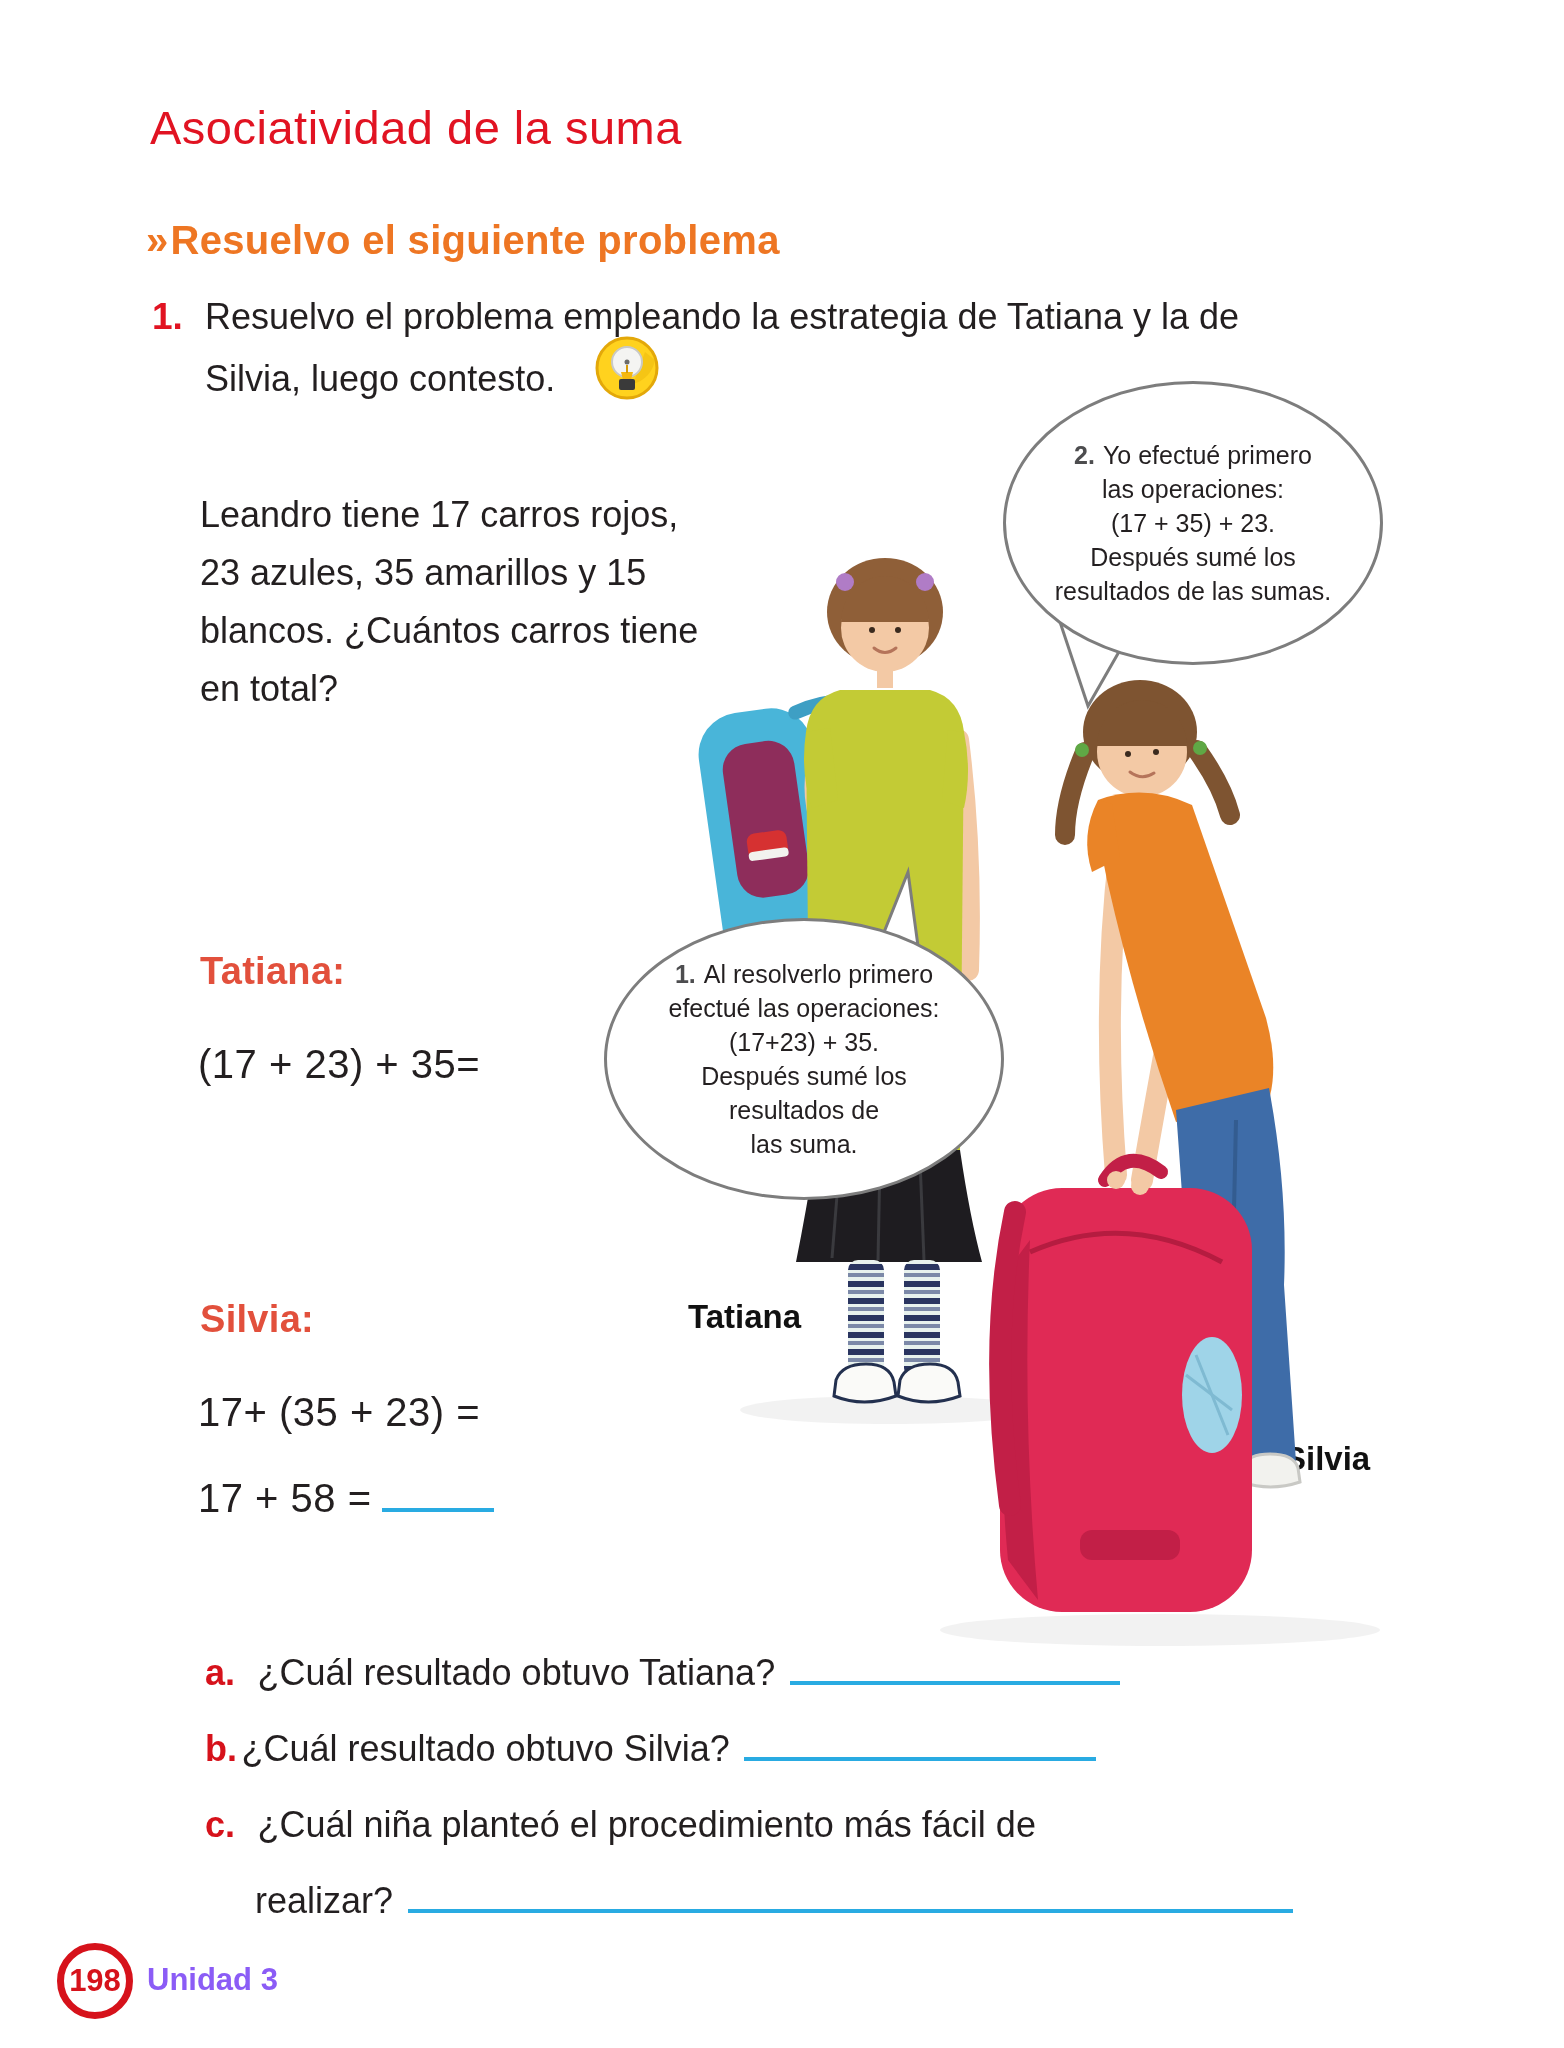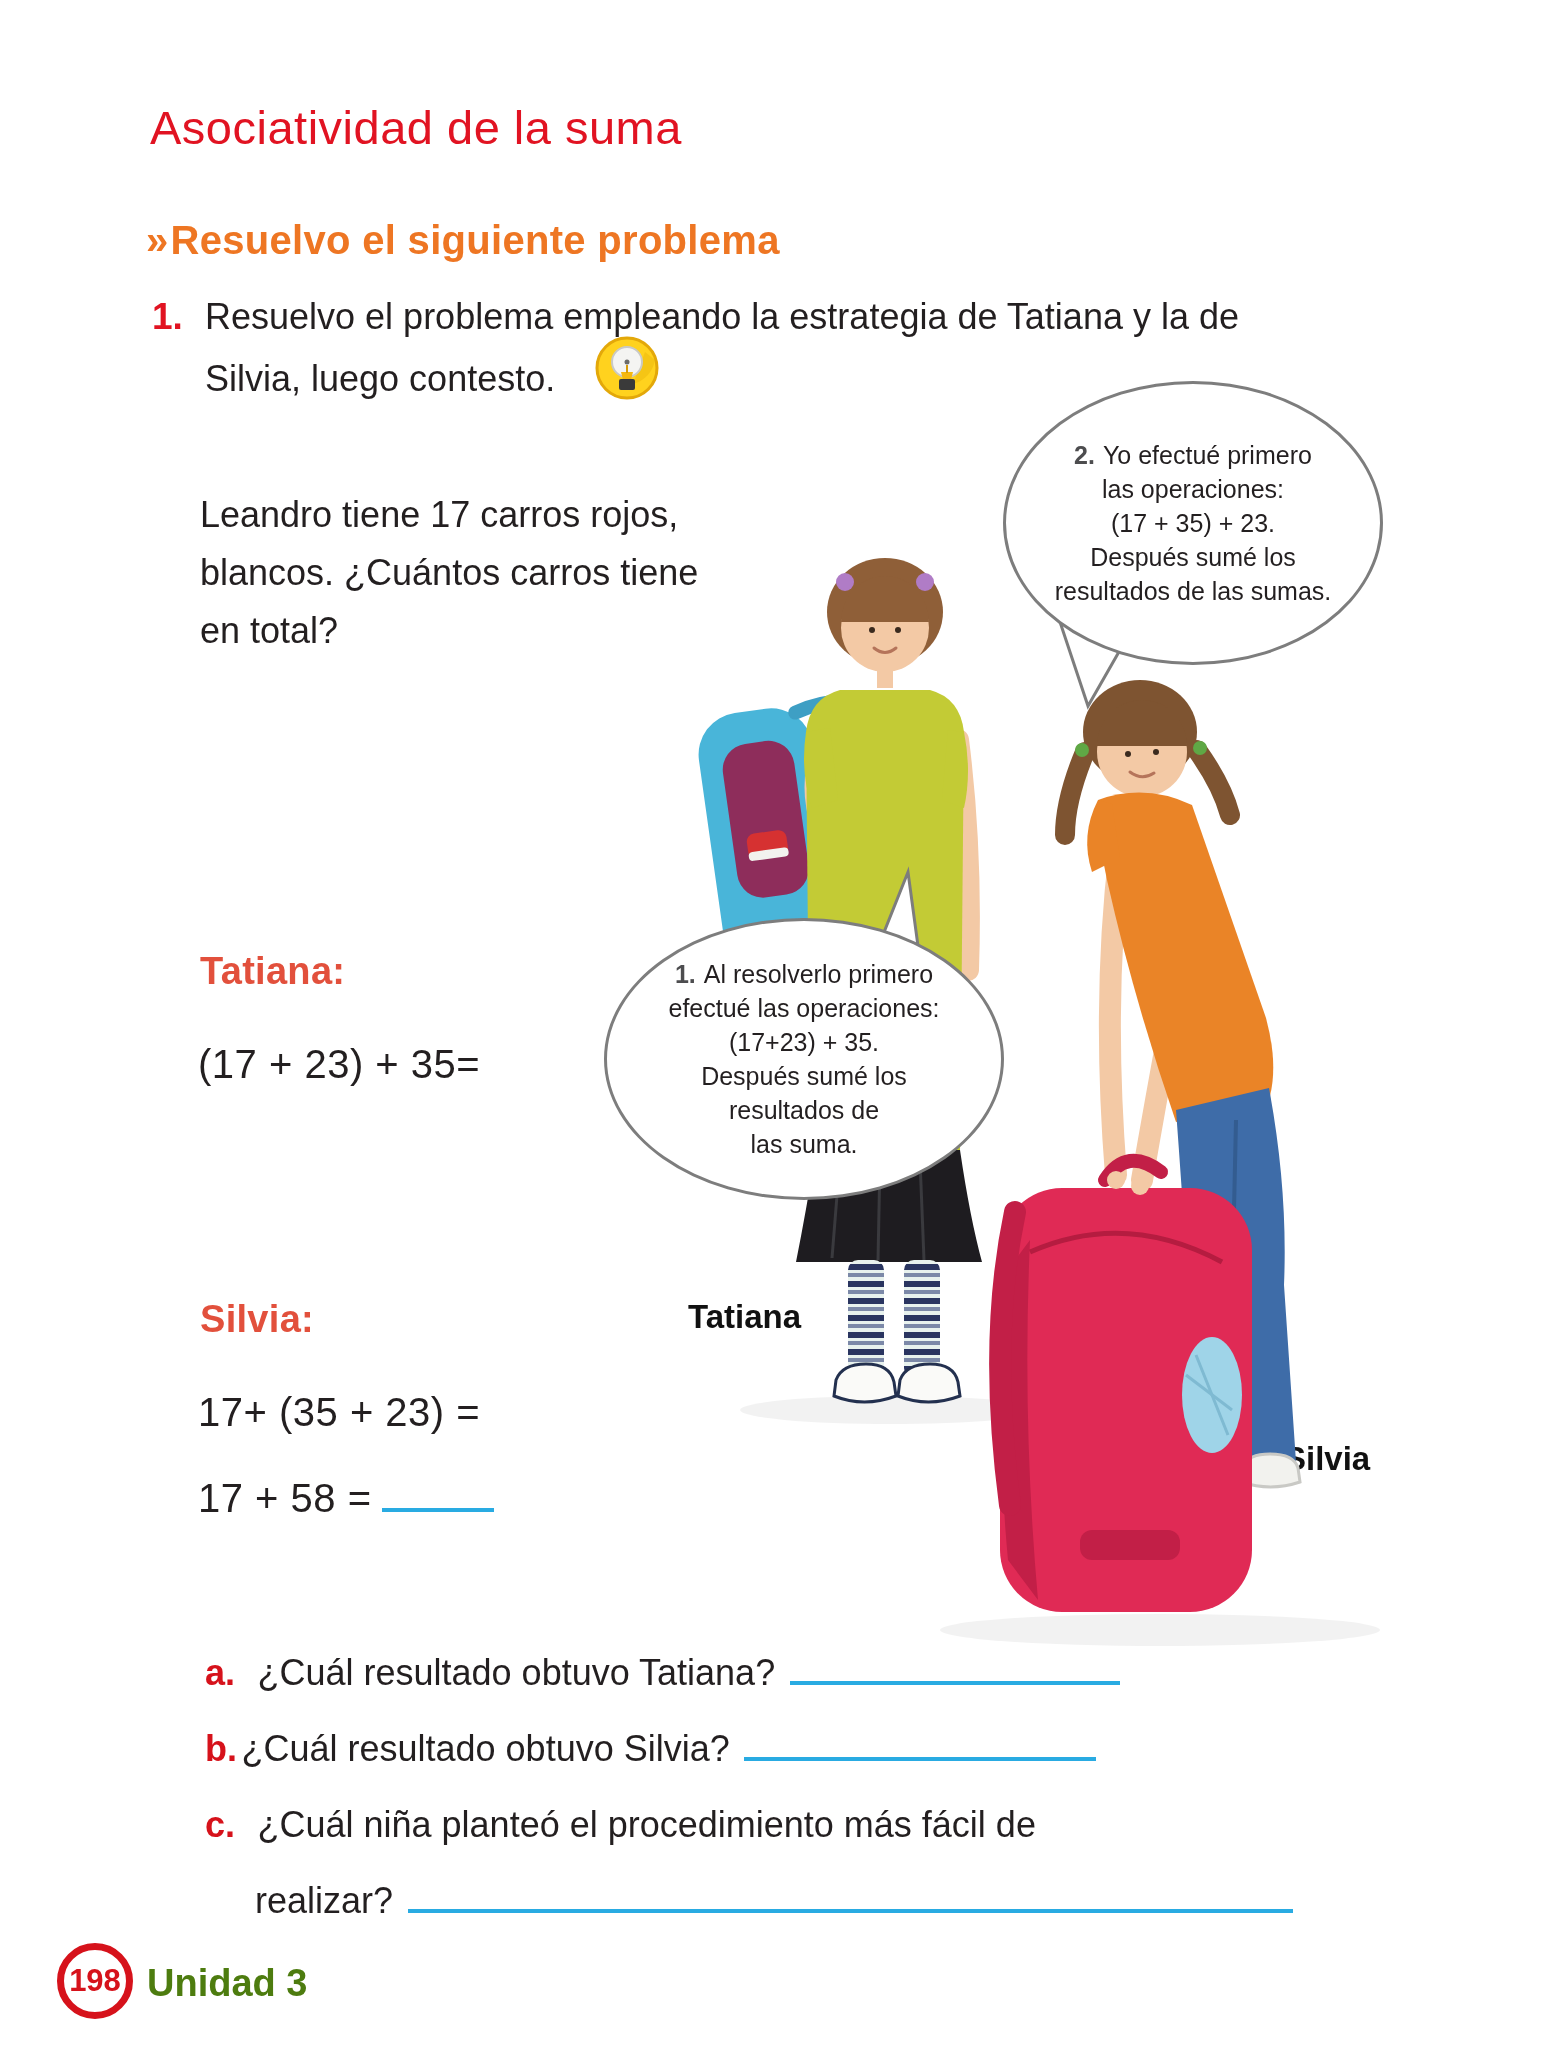--- a/index.html
+++ b/index.html
@@ -26,21 +26,21 @@
   .blank.small{width:112px;}
   
   .photo-label{font-size:33px;font-weight:700;color:#111111;}
   
   .q-letter{font-size:36px;font-weight:700;color:#D6121B;}
   .q-text{font-size:36px;font-weight:400;}
   
   .badge{left:57px;top:1943px;width:76px;height:76px;border:7px solid #D6121B;border-radius:50%;
          display:flex;align-items:center;justify-content:center;background:#fff;box-sizing:border-box;}
   .badge span{font-size:31px;font-weight:700;color:#D6121B;}
-  .unit{left:147px;top:1962px;font-size:38px;font-weight:700;color:#4d7c0f;}
+  .unit{left:147px;top:1962px;font-size:31px;font-weight:700;color:#8b5cf6;}
   
   .bubble{position:absolute;background:#ffffff;border:3px solid #7d7d7d;border-radius:50%;
           display:flex;align-items:center;justify-content:center;text-align:center;z-index:3;}
   .bubble .lines{font-size:25px;line-height:34px;font-weight:400;color:#231F20;}
   .bubble .num{font-weight:700;color:#4D4D4F;margin-right:8px;}
   .bubble div{display:block;}
   #bubble-silvia{left:1003px;top:381px;width:374px;height:278px;}
   #bubble-tatiana{left:604px;top:918px;width:394px;height:276px;}
   .scene{left:560px;top:380px;width:840px;height:1300px;z-index:1;}
   .tail{z-index:2;}
@@ -66,20 +66,21 @@
     <path d="M38 48 A30 30 0 0 0 60 24 L50 16 Z" fill="#EDBA0E" opacity="0.55"></path>
     <circle cx="32" cy="26" r="15" fill="#F4F4F2" stroke="#C9C9C5" stroke-width="2"></circle>
     <path d="M26 36 L38 36 L36 44 L28 44 Z" fill="#F5B80E"></path>
     <rect x="24" y="43" width="16" height="11" rx="2" fill="#3A3A3A"></rect>
     <circle cx="32" cy="26" r="2.5" fill="#6b6b6b"></circle>
     <line x1="32" y1="29" x2="32" y2="37" stroke="#D89B06" stroke-width="2"></line>
   </svg>
 
   <div class="abs problem">
     <div>Leandro tiene 17 carros rojos,</div>
+    <div>23 azules, 35 amarillos y 15</div>
     <div>blancos. ¿Cuántos carros tiene</div>
     <div>en total?</div>
   </div>
 
   <svg class="abs scene" viewBox="0 0 840 1300">
 
     <ellipse cx="330" cy="1030" rx="150" ry="14" fill="#000" opacity="0.05"></ellipse>
     <ellipse cx="600" cy="1250" rx="220" ry="16" fill="#000" opacity="0.05"></ellipse>
 
     <g transform="rotate(-8 205 455)">

